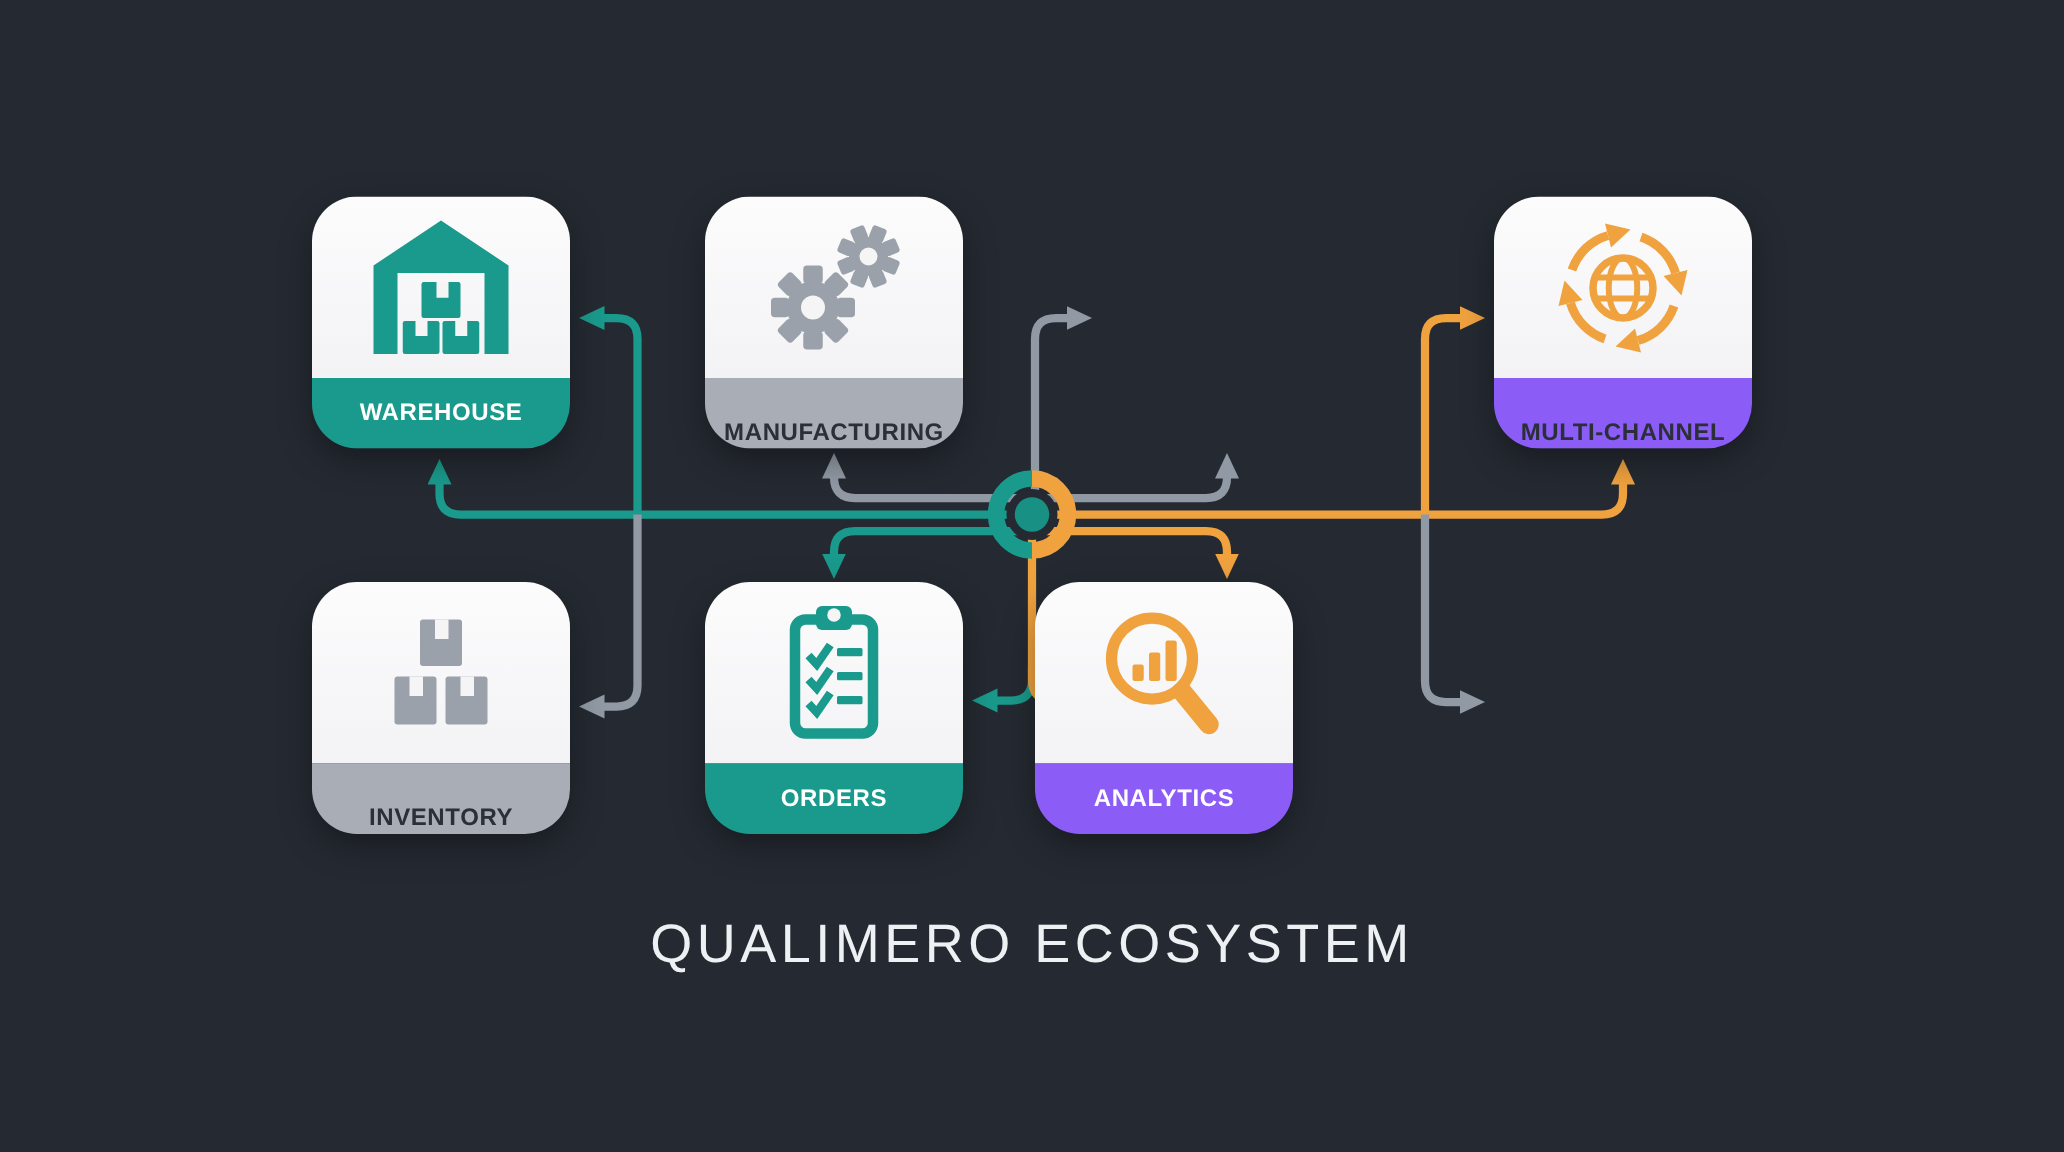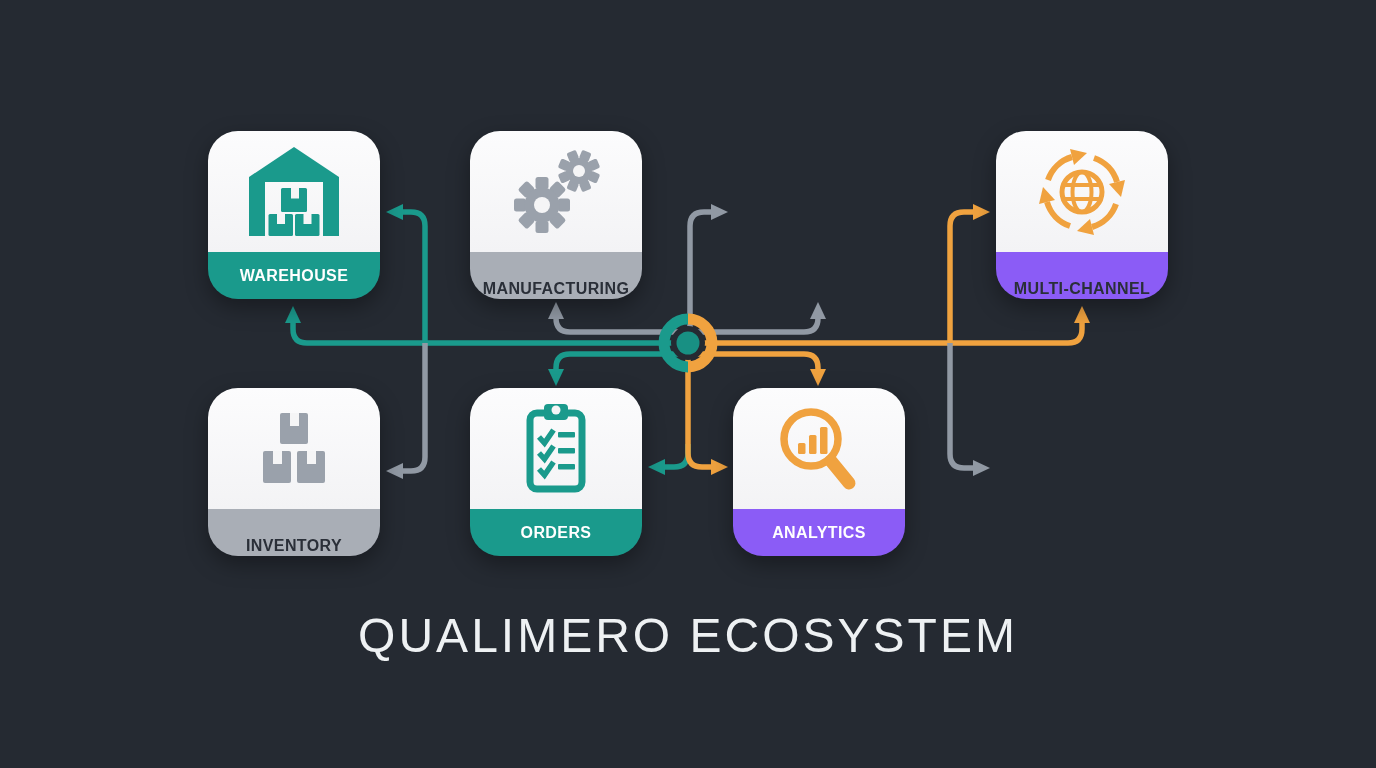--- a/index.html
+++ b/index.html
@@ -12,21 +12,21 @@
              display:flex;align-items:center;justify-content:center;}
   .card-band{height:47px;display:flex;align-items:center;justify-content:center;}
   .card.teal   .card-band{background:#1a9a8c;}
   .card.orange .card-band{background:#8b5cf6;}
   .card.gray   .card-band{background:#a9aeb6;}
   .card-label{font-size:16px;font-weight:600;letter-spacing:.4px;white-space:nowrap;}
   .card-label.light{color:#ffffff;}
   .card-label.dark{color:#2a2f38;margin-top:26px;}
   .icon{display:block;}
   #title{position:absolute;left:0;right:0;top:608px;text-align:center;
-         font-size:48px;font-weight:400;letter-spacing:3px;color:#eef1f3;}
+         font-size:36px;font-weight:400;letter-spacing:3px;color:#eef1f3;}
 </style>
 </head>
 <body>
 
 <div id="stage">
 
   <svg id="links" viewBox="0 0 1376 768">
     <defs>
       <marker id="ah-teal" markerUnits="userSpaceOnUse" markerWidth="20" markerHeight="18" refX="1" refY="8" orient="auto">
         <path d="M0 0 L17 8 L0 16 Z" fill="#1a9a8c"></path>
@@ -194,21 +194,21 @@
             <rect x="52" y="49" width="17" height="5.5" rx="1"></rect>
             <rect x="52" y="65" width="17" height="5.5" rx="1"></rect>
         </g>
       </svg>
     </div>
     <div class="card-band">
       <span class="card-label light">ORDERS</span>
     </div>
   </div>
 
-  <div class="card orange" style="left:733px;top:388px">
+  <div class="card orange" style="left:690px;top:388px">
     <div class="card-body">
       <svg class="icon" width="104" height="100" viewBox="0 0 100 100">
         <circle cx="42" cy="40" r="27" fill="none" stroke="#f0a23f" stroke-width="7.5"></circle>
         <g fill="#f0a23f">
           <rect x="29" y="44" width="7.5" height="11" rx="1.5"></rect>
           <rect x="40" y="36" width="7.5" height="19" rx="1.5"></rect>
           <rect x="51" y="28" width="7.5" height="27" rx="1.5"></rect>
         </g>
         <path d="M62 62 L80 84" stroke="#f0a23f" stroke-width="13" stroke-linecap="round"></path>
       </svg>

